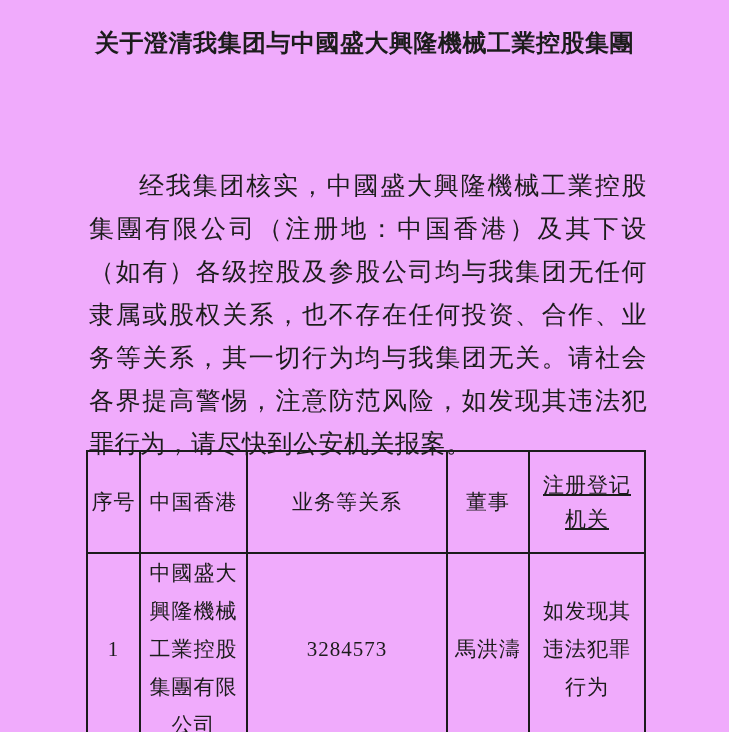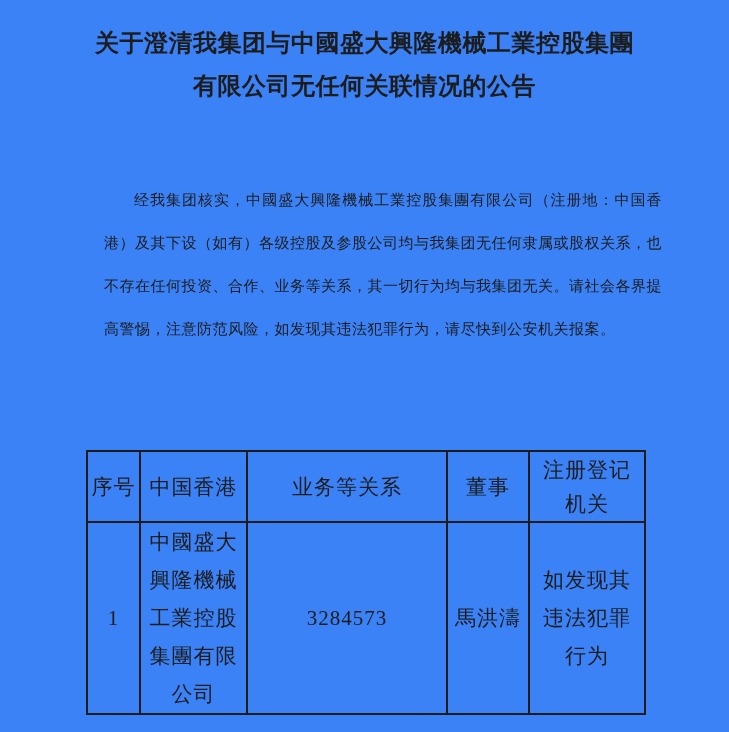--- a/index.html
+++ b/index.html
@@ -4,21 +4,21 @@
 <style>
   html, body {
     margin: 0;
     padding: 0;
     background: #ffffff;
   }
   .page {
     position: relative;
     width: 729px;
     height: 732px;
-    background: #3b82f6;
+    background: #f0abfc;
     font-family: "Liberation Serif", "DejaVu Serif", serif;
     color: #1c1c1c;
     overflow: hidden;
   }
   .doc-title {
     position: absolute;
     top: 22px;
     left: 0;
     width: 100%;
     margin: 0;
@@ -29,22 +29,22 @@
     letter-spacing: 0.5px;
   }
   .title-line {
     display: block;
   }
   .doc-body {
     position: absolute;
     top: 163px;
     left: 88px;
     width: 558px;
-    margin: 16px;
-    font-size: 15px;
+    margin: 1px;
+    font-size: 25px;
     line-height: 43px;
     letter-spacing: 0.5px;
     text-align: justify;
     text-indent: 2em;
   }
   table.company-table {
     position: absolute;
     top: 450px;
     left: 86px;
     border-collapse: collapse;
@@ -68,41 +68,41 @@
   .col-company { width: 107px; }
   .col-code    { width: 200px; }
   .col-director{ width: 82px;  }
   .col-regauth { width: 116px; }
   .wrap-narrow {
     width: 90px;
     margin: 0 auto;
   }
   .header-wrap {
     width: 92px;
-    margin: 0 auto;
+    margin: 16px auto;
     line-height: 34px;
+    text-decoration: underline;
   }
   .code-cell {
     font-size: 19px;
     letter-spacing: 1px;
     margin-left: 20px;
   }
   .director-cell {
     font-size: 22px;
     margin-top: 39px;
   }
 </style>
 </head>
 <body>
 
 <div class="page">
 
   <h1 class="doc-title">
     <span class="title-line">关于澄清我集团与中國盛大興隆機械工業控股集團</span>
-    <span class="title-line">有限公司无任何关联情况的公告</span>
   </h1>
 
   <p class="doc-body">经我集团核实，中國盛大興隆機械工業控股集團有限公司（注册地：中国香港）及其下设（如有）各级控股及参股公司均与我集团无任何隶属或股权关系，也不存在任何投资、合作、业务等关系，其一切行为均与我集团无关。请社会各界提高警惕，注意防范风险，如发现其违法犯罪行为，请尽快到公安机关报案。</p>
 
   <table class="company-table">
     <colgroup>
       <col class="col-index">
       <col class="col-company">
       <col class="col-code">
       <col class="col-director">

